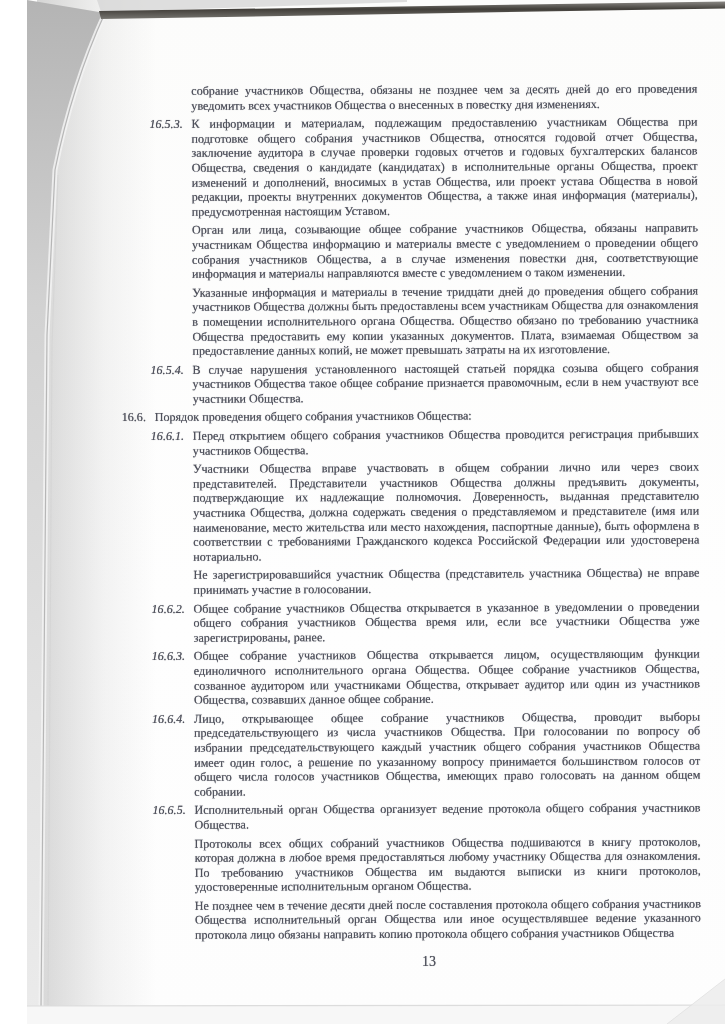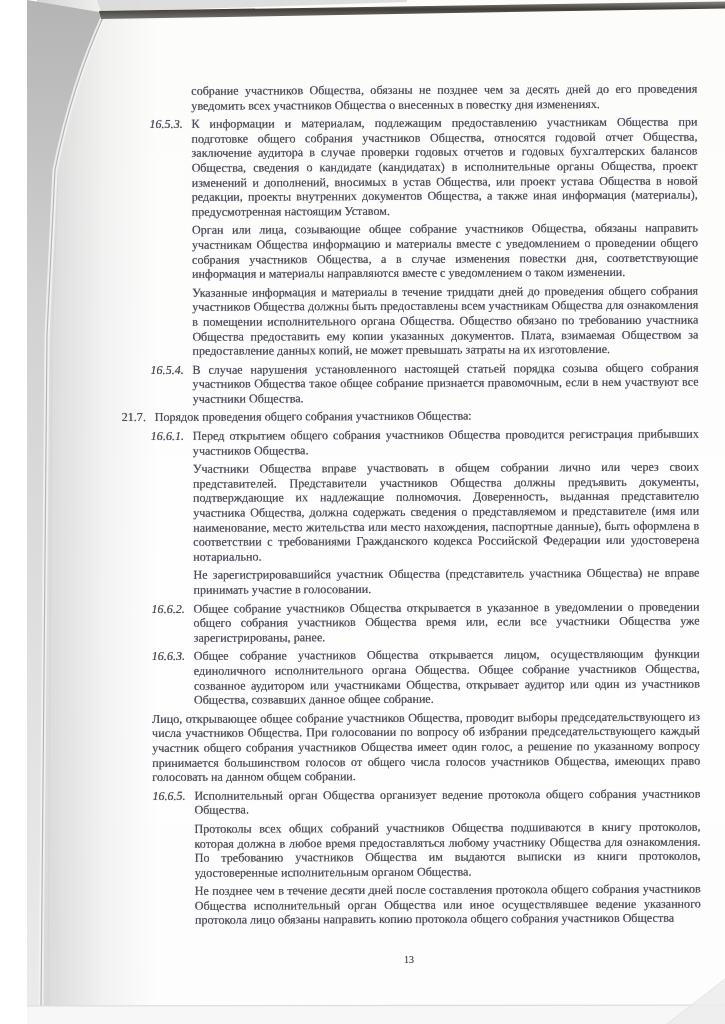--- a/index.html
+++ b/index.html
@@ -27,22 +27,22 @@
     text-shadow:0 0 .7px rgba(79,81,92,.85);
   }
   .para{margin:0 0 4px 166px;width:506px;text-align:justify;}
   .item{display:flex;margin:0 0 4px 0;}
   .item.l2{margin-left:124px;width:548px;}
   .item.l2 .num{width:42px;flex:none;font-style:italic;}
   .item.l1{margin-left:95px;width:577px;}
   .item.l1 .num{width:33px;flex:none;}
   .item .txt{flex:1;text-align:justify;}
   .pagenum{
-    position:absolute;left:352px;top:954px;width:60px;z-index:2;
-    text-align:center;font-size:10px;color:#50525d;
+    position:absolute;left:372px;top:954px;width:60px;z-index:2;
+    text-align:center;font-size:14px;color:#50525d;
     text-shadow:0 0 .7px rgba(80,82,93,.85);
   }
 </style>
 </head>
 <body>
 
 <div class="page">
   <div class="left-shade"></div>
 
   <svg class="artifacts" width="725" height="1024" viewBox="0 0 725 1024" xmlns="http://www.w3.org/2000/svg">
@@ -88,21 +88,21 @@
 
     <p class="para">Орган или лица, созывающие общее собрание участников Общества, обязаны направить участникам Общества информацию и материалы вместе с уведомлением о проведении общего собрания участников Общества, а в случае изменения повестки дня, соответствующие информация и материалы направляются вместе с уведомлением о таком изменении.</p>
     <p class="para">Указанные информация и материалы в течение тридцати дней до проведения общего собрания участников Общества должны быть предоставлены всем участникам Общества для ознакомления в помещении исполнительного органа Общества. Общество обязано по требованию участника Общества предоставить ему копии указанных документов. Плата, взимаемая Обществом за предоставление данных копий, не может превышать затраты на их изготовление.</p>
 
     <div class="item l2">
       <span class="num">16.5.4.</span>
       <div class="txt">В случае нарушения установленного настоящей статьей порядка созыва общего собрания участников Общества такое общее собрание признается правомочным, если в нем участвуют все участники Общества.</div>
     </div>
 
     <div class="item l1">
-      <span class="num">21.7.</span>
+      <span class="num">16.6.</span>
       <div class="txt">Порядок проведения общего собрания участников Общества:</div>
     </div>
 
     <div class="item l2">
       <span class="num">16.6.1.</span>
       <div class="txt">Перед открытием общего собрания участников Общества проводится регистрация прибывших участников Общества.</div>
     </div>
 
     <p class="para">Участники Общества вправе участвовать в общем собрании лично или через своих представителей. Представители участников Общества должны предъявить документы, подтверждающие их надлежащие полномочия. Доверенность, выданная представителю участника Общества, должна содержать сведения о представляемом и представителе (имя или наименование, место жительства или место нахождения, паспортные данные), быть оформлена в соответствии с требованиями Гражданского кодекса Российской Федерации или удостоверена нотариально.</p>
     <p class="para">Не зарегистрировавшийся участник Общества (представитель участника Общества) не вправе принимать участие в голосовании.</p>
@@ -111,20 +111,21 @@
       <span class="num">16.6.2.</span>
       <div class="txt">Общее собрание участников Общества открывается в указанное в уведомлении о проведении общего собрания участников Общества время или, если все участники Общества уже зарегистрированы, ранее.</div>
     </div>
 
     <div class="item l2">
       <span class="num">16.6.3.</span>
       <div class="txt">Общее собрание участников Общества открывается лицом, осуществляющим функции единоличного исполнительного органа Общества. Общее собрание участников Общества, созванное аудитором или участниками Общества, открывает аудитор или один из участников Общества, созвавших данное общее собрание.</div>
     </div>
 
     <div class="item l2">
+      <span class="num">16.6.4.</span>
       <div class="txt">Лицо, открывающее общее собрание участников Общества, проводит выборы председательствующего из числа участников Общества. При голосовании по вопросу об избрании председательствующего каждый участник общего собрания участников Общества имеет один голос, а решение по указанному вопросу принимается большинством голосов от общего числа голосов участников Общества, имеющих право голосовать на данном общем собрании.</div>
     </div>
 
     <div class="item l2">
       <span class="num">16.6.5.</span>
       <div class="txt">Исполнительный орган Общества организует ведение протокола общего собрания участников Общества.</div>
     </div>
 
     <p class="para">Протоколы всех общих собраний участников Общества подшиваются в книгу протоколов, которая должна в любое время предоставляться любому участнику Общества для ознакомления. По требованию участников Общества им выдаются выписки из книги протоколов, удостоверенные исполнительным органом Общества.</p>
     <p class="para">Не позднее чем в течение десяти дней после составления протокола общего собрания участников Общества исполнительный орган Общества или иное осуществлявшее ведение указанного протокола лицо обязаны направить копию протокола общего собрания участников Общества</p>

